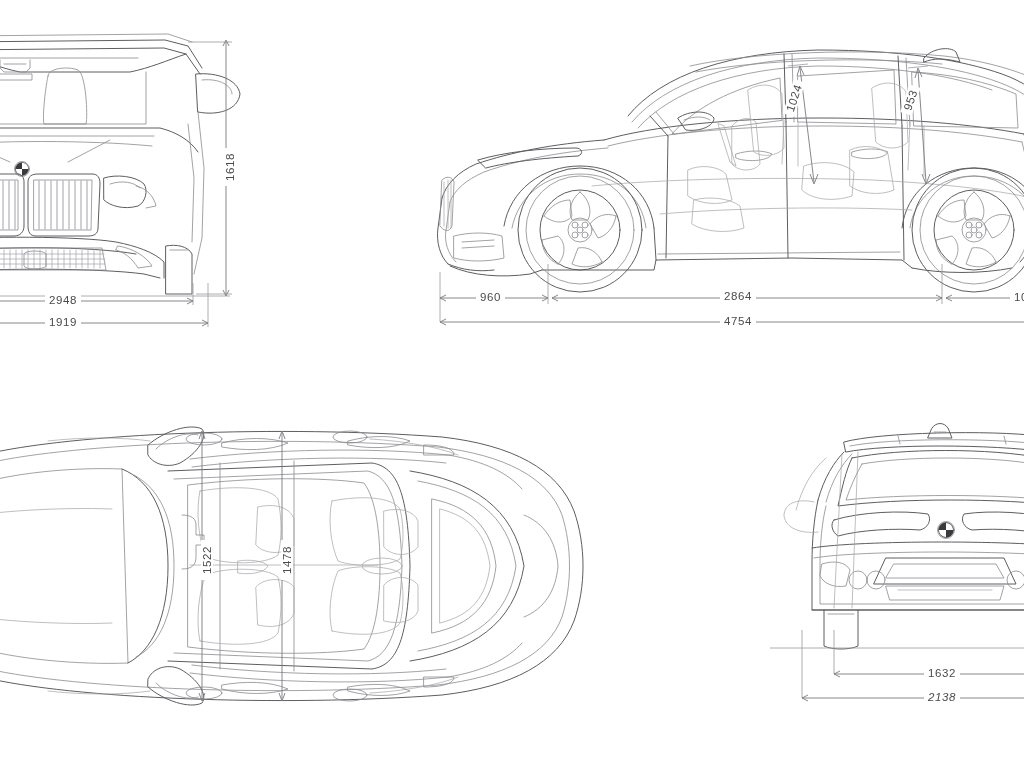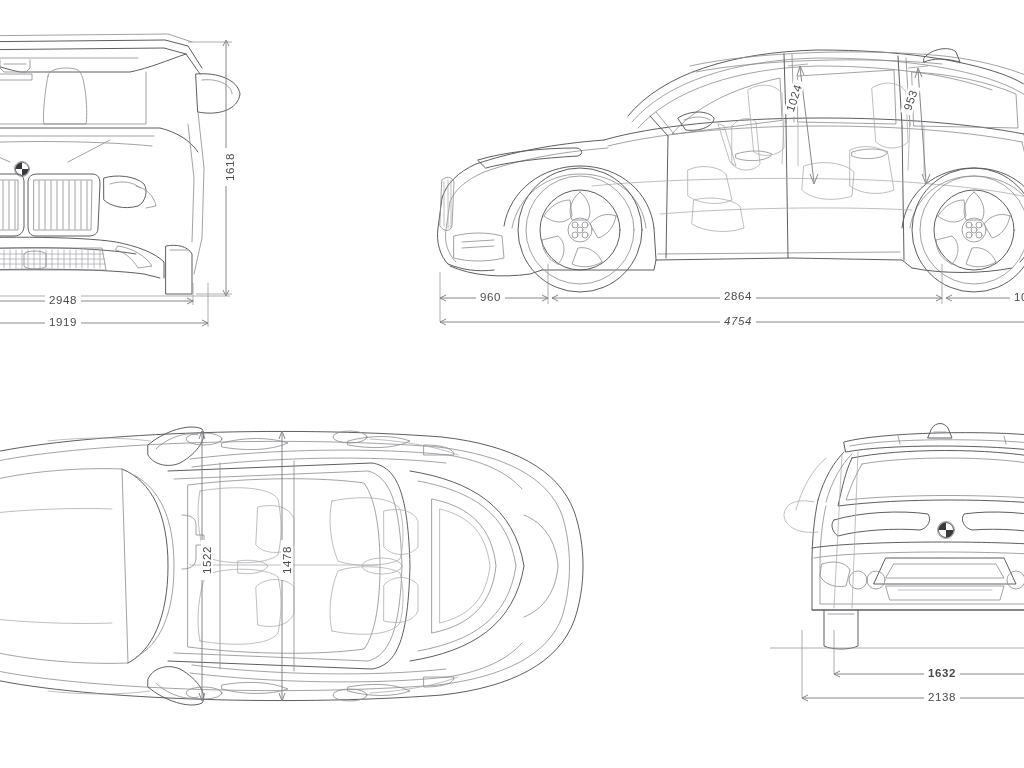--- a/index.html
+++ b/index.html
@@ -280,21 +280,21 @@
       <path class="dim" d="M514 26 L612 26"></path>
       <path class="dim" d="M520 23 L514 26 L520 29"></path>
 
       <path class="dim" d="M8 50 L600 50"></path>
       <path class="dim" d="M14 47 L8 50 L14 53"></path>
       <path class="dim" d="M594 47 L600 50 L594 53"></path>
     </svg>
     <div class="dimtxt" style="left:44px;top:19px;">960</div>
     <div class="dimtxt" style="left:288px;top:10px;margin-top:8px;">2864</div>
     <div class="dimtxt" style="left:578px;top:19px;">103</div>
-    <div class="dimtxt" style="left:288px;top:43px;font-style:italic;">4754</div>
+    <div class="dimtxt" style="left:288px;top:43px;">4754</div>
   </div>
 
   <div class="view" style="left:-48px;top:415px;width:640px;height:300px;">
     <svg width="640" height="300" viewBox="0 0 640 300">
       <g>
 
         <path class="ln" d="M30 40 C 120 18 330 10 490 22 C 560 30 606 54 622 96 C 634 130 634 172 622 206 C 606 248 560 272 490 280 C 330 292 120 284 30 262"></path>
         <path class="ln-thin" d="M36 48 C 124 28 330 20 486 32 C 552 40 596 62 610 100 C 620 132 620 170 610 202 C 596 240 552 262 486 270 C 330 282 124 274 36 254"></path>
 
         <path class="ln" d="M30 40 C 10 46 0 60 0 92 L0 210 C 0 242 10 256 30 262"></path>
@@ -443,17 +443,17 @@
     <svg width="300" height="70" viewBox="0 0 300 70">
       <path class="ext" d="M44 -18 L44 26"></path>
       <path class="ext" d="M12 -18 L12 50"></path>
 
       <path class="dim" d="M44 26 L300 26"></path>
       <path class="dim" d="M50 23 L44 26 L50 29"></path>
 
       <path class="dim" d="M12 50 L300 50"></path>
       <path class="dim" d="M18 47 L12 50 L18 53"></path>
     </svg>
-    <div class="dimtxt" style="left:134px;top:19px;font-weight:bold;">1632</div>
-    <div class="dimtxt" style="left:134px;top:43px;">2138</div>
+    <div class="dimtxt" style="left:134px;top:19px;">1632</div>
+    <div class="dimtxt" style="left:134px;top:43px;font-style:italic;">2138</div>
   </div>
 
 </div>
 
 </body></html>

